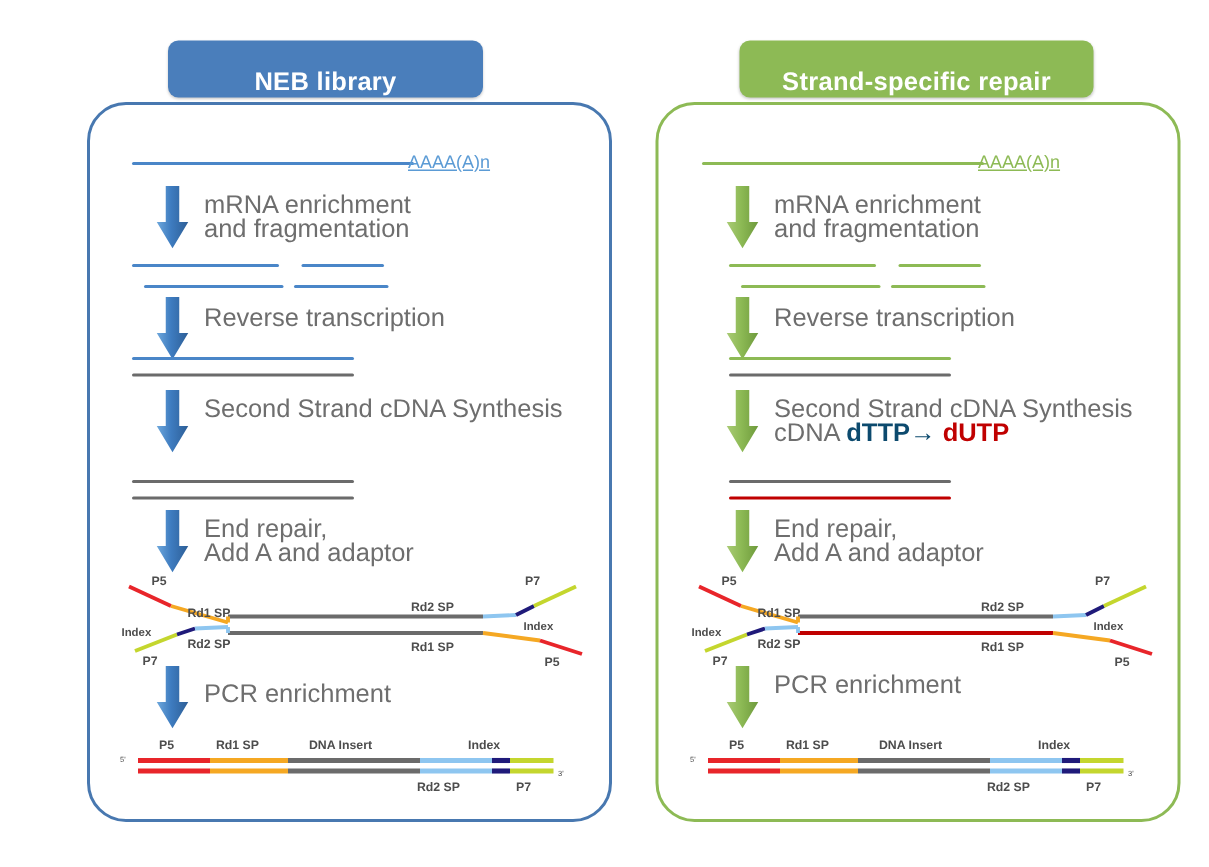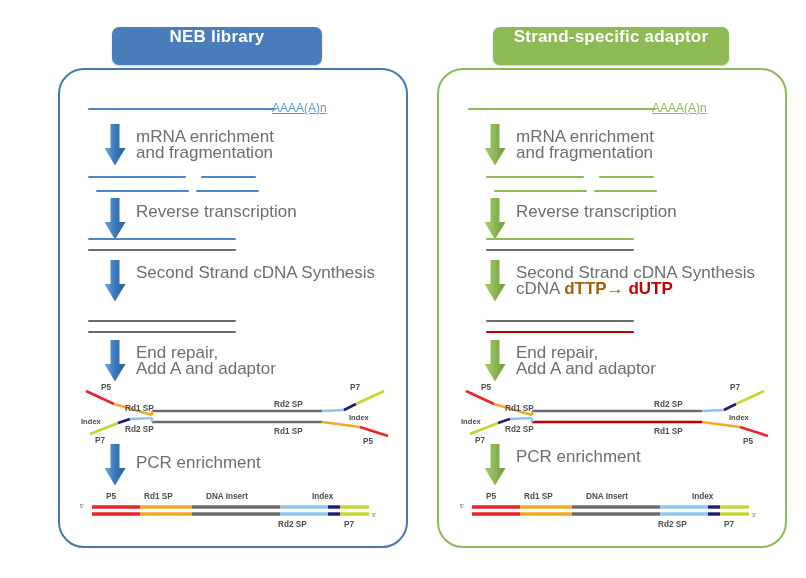--- a/index.html
+++ b/index.html
@@ -33,40 +33,40 @@
   .panel-left  { left: 58px;  width: 350px; border: 2px solid #4878B0; }
   .panel-right { left: 437px; width: 350px; border: 2px solid #8DBA55; }
 
   
   .badge {
     position: absolute;
     top: 27px;
     height: 38px;
     border-radius: 7px;
     display: flex;
-    align-items: flex-start;
+    align-items: flex-end;
     justify-content: center;
     color: #ffffff;
     font-size: 17px;
     font-weight: bold;
     letter-spacing: .2px;
     box-shadow: 0 1px 2px rgba(0,0,0,.22);
   }
   .badge-left  { left: 112px; width: 210px; background: #4A7EBB; }
   .badge-right { left: 493px; width: 236px; background: #8DBA55; }
 
   
   .steptext {
     position: absolute;
     color: #6E6E6E;
     font-size: 17px;
     line-height: 15.5px;
     white-space: nowrap;
   }
-  .steptext b { color: #a16207; font-weight: bold; }
+  .steptext b { color: #0c4a6e; font-weight: bold; }
   .steptext .dutp { color: #C00000; font-weight: bold; }
 
   .polyA {
     position: absolute;
     font-size: 12px;
     white-space: nowrap;
     text-decoration: underline;
   }
   .polyA-blue  { color: #5B9BD5; }
   .polyA-green { color: #8DBA55; }
@@ -98,21 +98,21 @@
 </style>
 </head>
 <body>
 
 <div class="canvas">
 
   <div class="badge badge-left">
     <span>NEB library</span>
   </div>
   <div class="badge badge-right">
-    <span>Strand-specific adaptor</span>
+    <span>Strand-specific repair</span>
   </div>
 
   <div class="panel panel-left"></div>
 
   <div class="strand s-blue" style="left:88px; top:108px; width:188px;"></div>
   <div class="polyA polyA-blue" style="left:272px; top:101px;">AAAA(A)n</div>
 
   <div class="arrow" style="left:104px; top:124px;">
     <svg viewBox="0 0 22 42" preserveAspectRatio="none">
       <defs>

